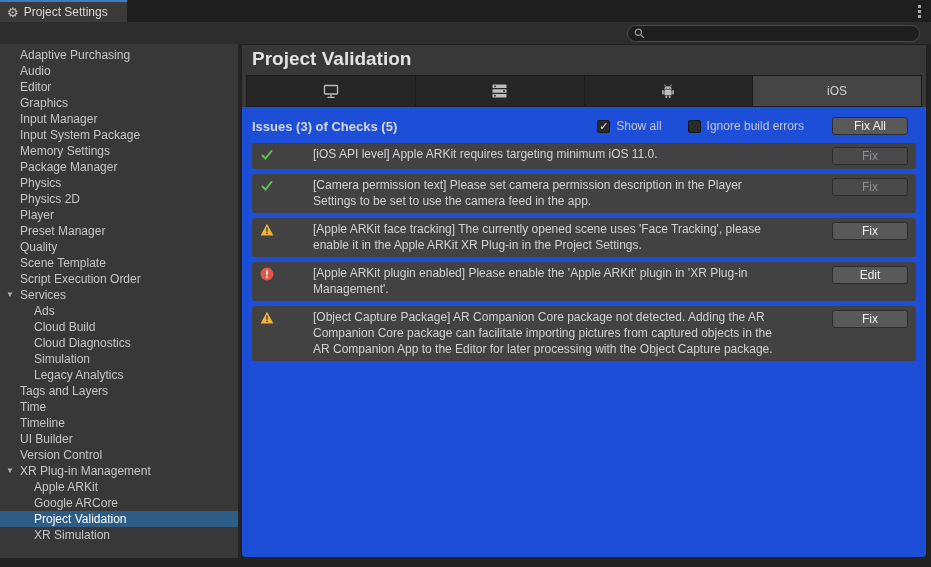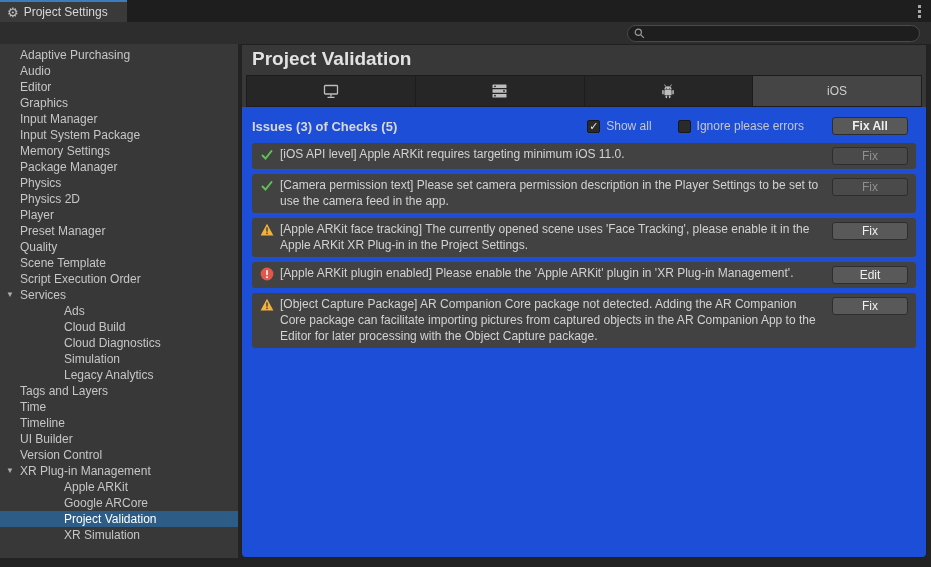--- a/index.html
+++ b/index.html
@@ -14,21 +14,21 @@
   .kebab i{display:block;width:3px;height:3px;background:#A8A8A8;margin-bottom:2px;}
 
   
   .toolbar{height:22px;background:#2D2D2D;display:flex;align-items:center;justify-content:flex-end;padding-right:11px;flex:none;}
   .search{width:293px;height:17px;background:#1E1E1E;border:1px solid #4A4A4A;border-radius:9px;display:flex;align-items:center;padding-left:6px;gap:4px;color:#CCC;font-size:11px;}
 
   
   .body{flex:1;display:flex;background:#232323;padding-bottom:9px;gap:3px;min-height:0;}
   .sidebar{width:238px;background:#383838;padding-top:3px;overflow:hidden;font-size:12px;color:#C6C6C6;flex:none;}
   .side-item{height:16px;line-height:16px;padding-left:20px;white-space:nowrap;position:relative;}
-  .side-item.child{padding-left:64px;}
+  .side-item.child{padding-left:34px;}
   .side-item.selected{background:#2D5C87;color:#FFFFFF;}
   .tri{position:absolute;left:6px;top:0;font-size:8px;color:#ADADAD;line-height:16px;}
 
   
   .main{flex:1;background:#313131;border:1px solid #202020;border-radius:0 0 5px 5px;margin-right:4px;display:flex;flex-direction:column;overflow:hidden;min-width:0;}
   .pane-head{background:#383838;padding:2px 0 0;flex:none;}
   .pane-title{font-size:19px;font-weight:bold;color:#E2E2E2;padding:1px 10px 5px;}
   .tabbar{display:flex;height:32px;margin:0 4px;}
   .tab{flex:1;display:flex;align-items:center;justify-content:center;background:#262626;border:1px solid #1C1C1C;border-left:none;cursor:pointer;}
   .tab:first-child{border-left:1px solid #1C1C1C;}
@@ -38,23 +38,23 @@
   .content{flex:1;background:#1d4ed8;padding:8px 10px;overflow:hidden;}
   .issues-header{display:flex;align-items:center;margin:2px 0 8px;padding-right:8px;}
   .issues-title{font-size:13px;font-weight:bold;color:#D8D8D8;}
   .hdr-controls{margin-left:auto;display:flex;align-items:center;}
   .chk{display:flex;align-items:flex-end;gap:6px;font-size:12px;color:#C6C6C6;cursor:pointer;}
   .chk + .chk{margin-left:26px;}
   .cb{width:13px;height:13px;background:#2A2A2A;border:1px solid #181818;border-radius:2px;position:relative;flex:none;}
   .cb.checked::after{content:"\2713";position:absolute;left:1px;top:-1px;font-size:11px;color:#E8E8E8;line-height:13px;}
   .btn{min-width:76px;height:18px;background:#595959;border:1px solid #2D2D2D;border-radius:3px;color:#EFEFEF;font-size:12px;display:flex;align-items:center;justify-content:center;padding:0 10px;cursor:pointer;}
   .btn.disabled{background:#4A4A4A;color:#8F8F8F;cursor:default;}
-  .fix-all{margin-left:28px;font-weight:bold;}
-
-  .issue-row{display:flex;align-items:flex-start;background:#424242;border-radius:3px;padding:3px 8px 4px 6px;margin-bottom:5px;}
+  .fix-all{margin-left:28px;}
+
+  .issue-row{display:flex;align-items:flex-start;background:#424242;border-radius:3px;padding:3px 8px 4px 6px;margin-bottom:5px;gap:33px;}
   .sev{width:14px;height:14px;margin:2px 6px 0 2px;flex:none;}
   .issue-text{flex:1;font-size:12px;line-height:16px;color:#D2D2D2;margin-right:12px;max-width:552px;}
   .row-btn{margin-left:auto;flex:none;margin-top:1px;}
 </style>
 </head>
 <body>
 
 <div class="window">
 
   <div class="titlebar">
@@ -156,21 +156,21 @@
       <div class="content">
         <div class="issues-header">
           <span class="issues-title">Issues (3) of Checks (5)</span>
           <div class="hdr-controls">
             <span class="chk">
               <span class="cb checked" id="cb-showall"></span>
               <span>Show all</span>
             </span>
             <span class="chk">
               <span class="cb" id="cb-ignore"></span>
-              <span>Ignore please errors</span>
+              <span>Ignore build errors</span>
             </span>
             <button class="btn fix-all">Fix All</button>
           </div>
         </div>
         <div id="issue-list">
             <div class="issue-row">
     <svg class="sev sev-success" viewBox="0 0 14 14">
                 <path d="M2.5 7.5 L5.5 10.5 L11.5 3" stroke="#5FC156" stroke-width="2" fill="none" stroke-linecap="round"></path>
               </svg>
 

